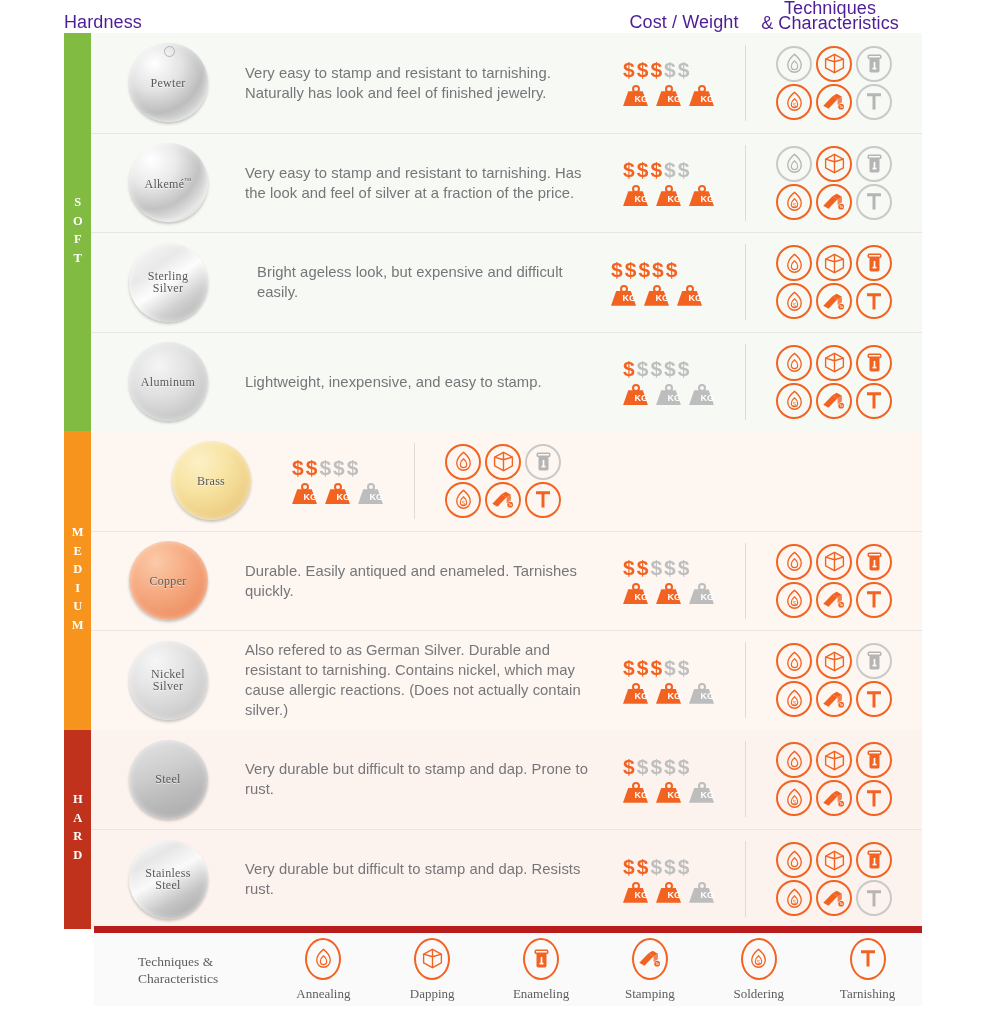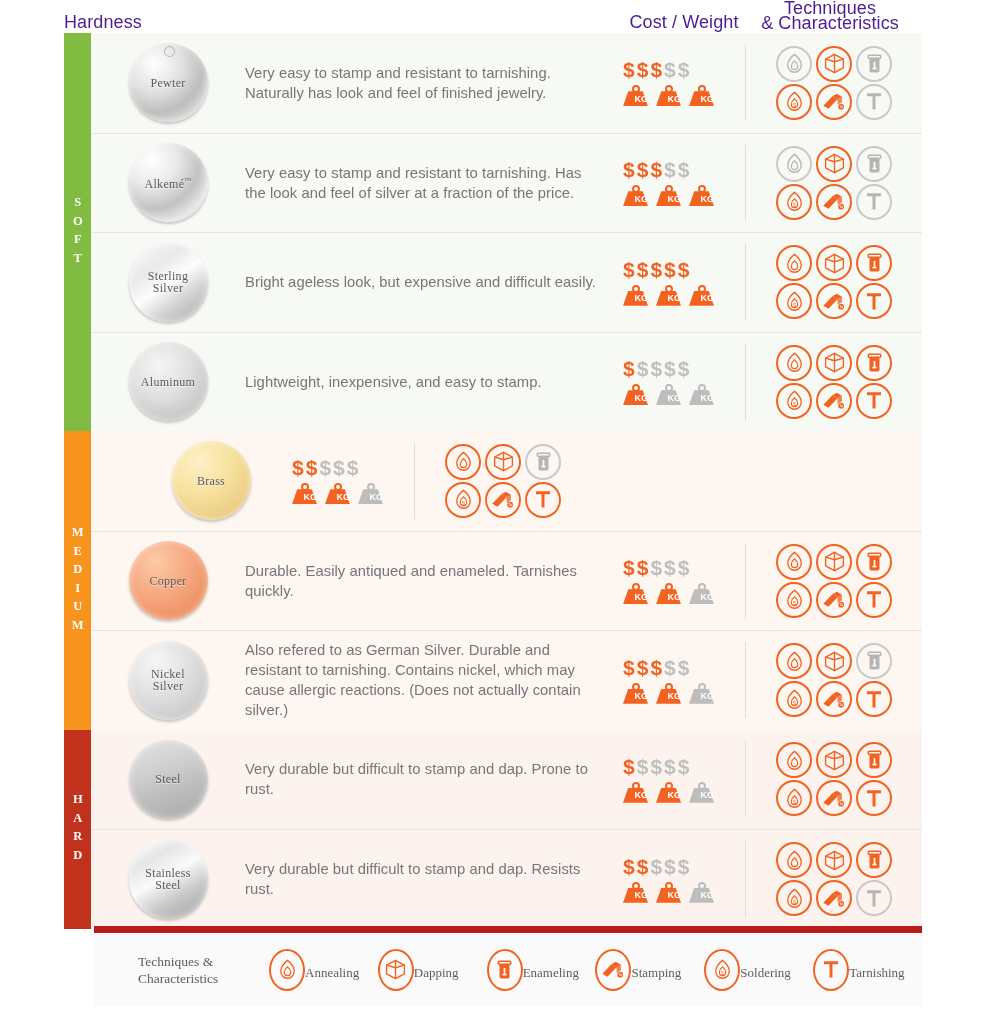--- a/index.html
+++ b/index.html
@@ -115,21 +115,21 @@
   .ticon.off{border:2px solid #c9c9c9;color:#b5b5b5;}
   .ticon svg{display:block;}
 
   
   .legend{position:absolute;left:94px;top:926px;width:828px;height:80px;
      background:#fbfafa;border-top:7px solid #b91c1c;box-sizing:border-box;
      display:flex;align-items:center;}
   .legend-title{width:175px;flex:0 0 175px;padding-left:44px;box-sizing:border-box;
      font-family:"Liberation Serif",serif;font-size:13.5px;line-height:17px;color:#5e5e5e;}
   .legend-items{flex:1 1 auto;display:flex;align-items:flex-start;}
-  .legend-item{flex:1 1 0;display:flex;flex-direction:row;align-items:center;}
+  .legend-item{flex:1 1 0;display:flex;flex-direction:column;align-items:center;}
   .legend-item .lic{width:36px;height:42px;border-radius:50%/50%;border:2px solid #f26322;color:#f26322;
      display:flex;align-items:center;justify-content:center;box-sizing:border-box;}
   .legend-item .lbl{margin-top:6px;font-family:"Liberation Serif",serif;font-size:13px;color:#5e5e5e;}
 </style>
 </head>
 <body>
 
 <div class="sheet">
 
   <div class="col-headers">
@@ -304,21 +304,21 @@
     </svg>
                 </div>
                 <div class="ticon off">
                   <svg width="20" height="21" viewBox="0 0 22 24" fill="none">
       <path d="M3 4.3h16M11 4.3V21" stroke="currentColor" stroke-width="3.4" stroke-linecap="butt"></path>
     </svg>
                 </div>
               </div>
             </div>
           </div>
-          <div class="row" style="height: 99.5px;">
+          <div class="row" style="height: 99.5px; gap: 12px;">
             <div class="disc-cell">
               <div class="disc d-sterling">
                 <div class="dtxt">Sterling<br>Silver</div>
               </div>
             </div>
             <div class="desc">
               <p>Bright ageless look, but expensive and difficult easily.</p>
             </div>
             <div class="cost-cell">
               <div class="dollars">

